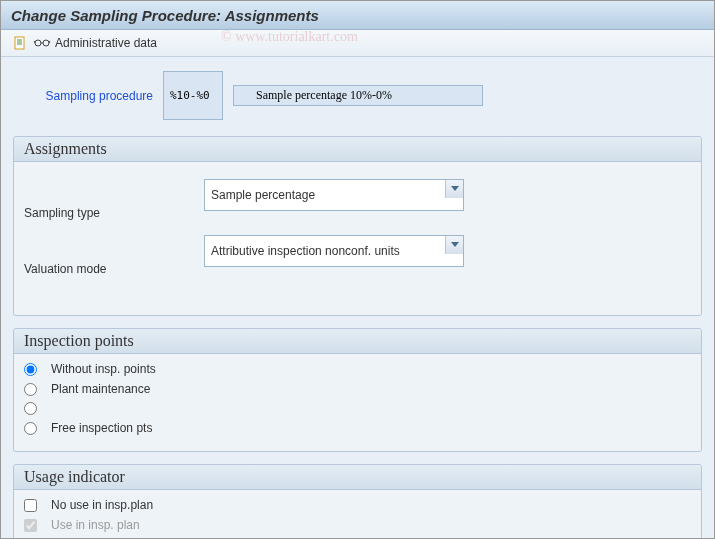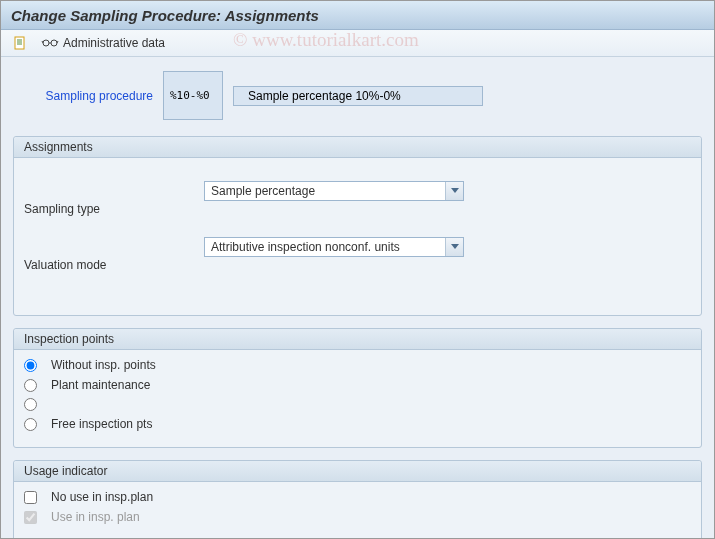--- a/index.html
+++ b/index.html
@@ -9,23 +9,23 @@
       background: #fff;
       width: 715px;
       height: 539px;
       border: 1px solid #999;
       position: relative;
       overflow: hidden;
     }
     .watermark {
       position: absolute;
       top: 28px;
-      left: 232px;
+      left: 220px;
       color: rgba(220, 160, 160, 0.45);
-      font-size: 19px;
+      font-size: 14px;
       font-family: Georgia, serif;
       pointer-events: none;
       z-index: 99;
     }
     
     .titlebar {
       background: linear-gradient(to bottom, #dbeaf6, #c5d8ea 60%, #b6cde2);
       border-bottom: 1px solid #9db6cf;
       padding: 6px 10px 5px;
     }
@@ -35,21 +35,21 @@
       font-weight: bold;
       color: #333;
     }
     
     .toolbar {
       background: linear-gradient(to bottom, #f4f8fb, #e8eff6);
       border-bottom: 1px solid #c5d3e0;
       padding: 4px 10px;
       display: flex;
       align-items: center;
-      gap: 8px;
+      gap: 0;
     }
     .toolbar .icon-btn {
       width: 18px;
       height: 18px;
       display: flex;
       align-items: center;
       justify-content: center;
       border: 1px solid transparent;
       cursor: pointer;
     }
@@ -83,38 +83,40 @@
       background: #d9e5f2;
       border: 1px solid #a0b8d0;
       padding: 17px 6px;
       font-family: monospace;
       font-size: 11px;
       min-width: 60px;
     }
     .desc-input {
       background: #d9e5f2;
       border: 1px solid #a0b8d0;
-      padding: 2px 14px;
+      padding: 2px 22px;
       min-width: 250px;
+      font-family: Liberation Serif, serif;
     }
     
     .groupbox {
       background: #eef3f8;
       border: 1px solid #b5c7d8;
       border-radius: 3px;
       margin-bottom: 12px;
       padding: 0 0 10px 0;
     }
     .group-title {
       background: linear-gradient(to bottom, #e3ecf4, #d2dfea);
       border-bottom: 1px solid #b5c7d8;
       padding: 3px 10px;
-      font-size: 12px;
+      font-size: 16px;
       color: #333;
       border-radius: 3px 3px 0 0;
+      font-family: Liberation Serif, serif;
     }
     .group-body {
       padding: 8px 10px 0;
     }
     .form-row {
       display: flex;
       align-items: center;
       margin-bottom: 6px;
     }
     .form-row .lbl {
@@ -128,21 +130,21 @@
     }
     .select-wrap select {
       width: 100%;
       border: 1px solid #9db6cf;
       background: #fff;
       padding: 1px 28px 1px 6px;
       font-size: 12px;
       color: #333;
       appearance: none;
       -webkit-appearance: none;
-      height: 20px;
+      height: 32px;
     }
     .select-wrap .chevron {
       position: absolute;
       right: 1px;
       top: 1px;
       width: 18px;
       height: 18px;
       background: linear-gradient(to bottom, #f0f4f9, #d6e1ec);
       border-left: 1px solid #b5c7d8;
       display: flex;

